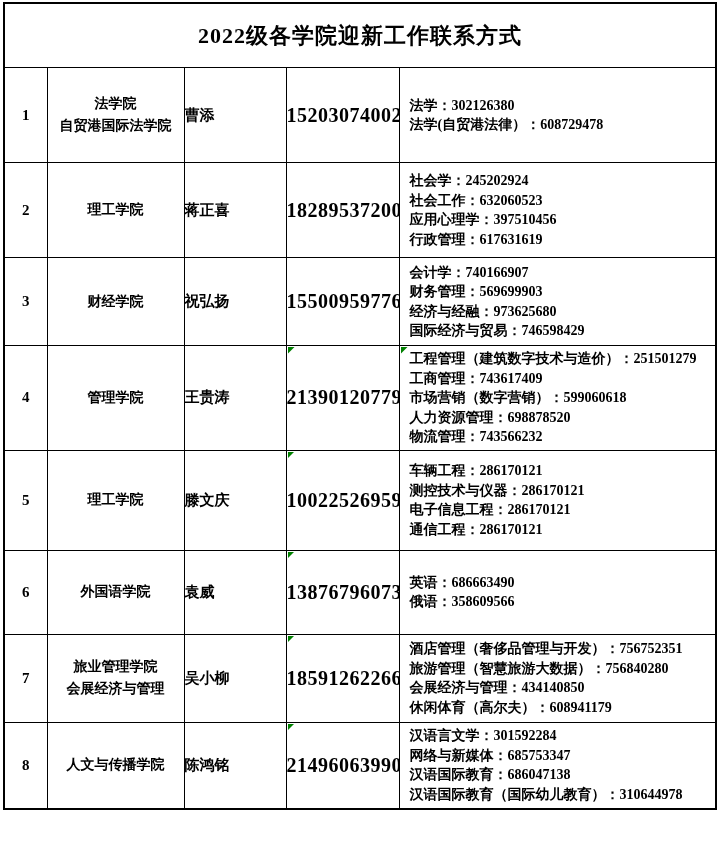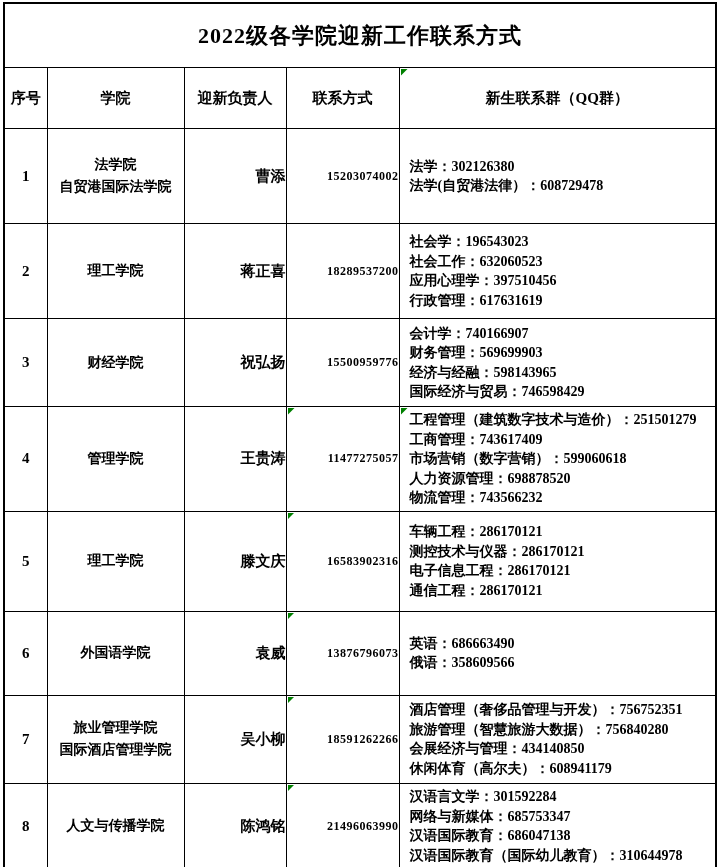--- a/index.html
+++ b/index.html
@@ -6,22 +6,22 @@
   body{font-family:"Liberation Serif","Liberation Sans",serif;color:#000;}
   .sheet{width:718px;height:867px;background:#fff;box-sizing:border-box;position:relative;}
   table{border-collapse:collapse;table-layout:fixed;width:712px;margin:2px 0 0 3px;}
   td,th{border:1px solid #000;padding:0;font-weight:700;color:#000;position:relative;
         vertical-align:middle;background:#fff;overflow:hidden;}
   .outer{border:2px solid #000;}
   .title-cell{height:63px;text-align:center;font-size:22px;letter-spacing:1px;border-bottom:1px solid #000;}
   .head-row th{height:60px;text-align:center;font-size:15px;}
   .c-no{text-align:center;font-size:15px;}
   .c-college{text-align:center;font-size:14px;line-height:22px;}
-  .c-leader{text-align:right;font-size:15px;}
-  .c-phone{text-align:right;font-size:12px;letter-spacing:0.5px;}
+  .c-leader{text-align:left;font-size:15px;}
+  .c-phone{text-align:left;font-size:20px;letter-spacing:0.5px;}
   .c-qq{text-align:left;font-size:14px;padding:3px 2px 3px 10px;}
   .qline{line-height:19.5px;white-space:nowrap;}
   .tri{position:absolute;top:1px;left:1px;width:7px;height:7px;background:#008000;
        clip-path:polygon(0 0,100% 0,0 100%);display:block;}
 </style>
 </head>
 <body>
 
 <div class="sheet">
 <table class="outer">
@@ -31,30 +31,20 @@
         <col style="width:102px">
     <col style="width:113px">
         <col style="width:317px">
   </colgroup>
 
   <tbody>
         <tr>
     <td colspan="5" class="title-cell">2022级各学院迎新工作联系方式</td>
   </tr>
 
-  <tr class="head-row">
-    <th>序号</th>
-    <th>学院</th>
-    <th>迎新负责人</th>
-    <th>联系方式</th>
-    <th>
-      <span class="tri"></span>
-      <span>新生联系群（QQ群）</span>
-    </th>
-  </tr>
 
   <tr style="height:95px">
     <td class="c-no">1</td>
     <td class="c-college">
       <div>法学院</div>
       <div>自贸港国际法学院</div>
     </td>
     <td class="c-leader">曹添</td>
     <td class="c-phone">
       <span>15203074002</span>
@@ -68,73 +58,73 @@
   <tr style="height:95px">
     <td class="c-no">2</td>
     <td class="c-college">
       <div>理工学院</div>
     </td>
     <td class="c-leader">蒋正喜</td>
     <td class="c-phone">
       <span>18289537200</span>
     </td>
     <td class="c-qq">
-      <div class="qline">社会学：196543023</div>
+      <div class="qline">社会学：245202924</div>
       <div class="qline">社会工作：632060523</div>
       <div class="qline">应用心理学：397510456</div>
       <div class="qline">行政管理：617631619</div>
     </td>
   </tr>
 
   <tr style="height:88px">
     <td class="c-no">3</td>
     <td class="c-college">
       <div>财经学院</div>
     </td>
     <td class="c-leader">祝弘扬</td>
     <td class="c-phone">
       <span>15500959776</span>
     </td>
     <td class="c-qq">
       <div class="qline">会计学：740166907</div>
       <div class="qline">财务管理：569699903</div>
-      <div class="qline">经济与经融：598143965</div>
+      <div class="qline">经济与经融：973625680</div>
       <div class="qline">国际经济与贸易：746598429</div>
     </td>
   </tr>
 
   <tr style="height:98px">
     <td class="c-no">4</td>
     <td class="c-college">
       <div>管理学院</div>
     </td>
     <td class="c-leader">王贵涛</td>
     <td class="c-phone">
       <span class="tri"></span>
-      <span>11477275057</span>
+      <span>21390120779</span>
     </td>
     <td class="c-qq">
       <span class="tri"></span>
       <div class="qline">工程管理（建筑数字技术与造价）：251501279</div>
       <div class="qline">工商管理：743617409</div>
       <div class="qline">市场营销（数字营销）：599060618</div>
       <div class="qline">人力资源管理：698878520</div>
       <div class="qline">物流管理：743566232</div>
     </td>
   </tr>
 
   <tr style="height:100px">
     <td class="c-no">5</td>
     <td class="c-college">
       <div>理工学院</div>
     </td>
     <td class="c-leader">滕文庆</td>
     <td class="c-phone">
       <span class="tri"></span>
-      <span>16583902316</span>
+      <span>10022526959</span>
     </td>
     <td class="c-qq">
       <div class="qline">车辆工程：286170121</div>
       <div class="qline">测控技术与仪器：286170121</div>
       <div class="qline">电子信息工程：286170121</div>
       <div class="qline">通信工程：286170121</div>
     </td>
   </tr>
 
   <tr style="height:84px">
@@ -150,21 +140,21 @@
     <td class="c-qq">
       <div class="qline">英语：686663490</div>
       <div class="qline">俄语：358609566</div>
     </td>
   </tr>
 
   <tr style="height:88px">
     <td class="c-no">7</td>
     <td class="c-college">
       <div>旅业管理学院</div>
-      <div>国际酒店管理学院</div>
+      <div>会展经济与管理</div>
     </td>
     <td class="c-leader">吴小柳</td>
     <td class="c-phone">
       <span class="tri"></span>
       <span>18591262266</span>
     </td>
     <td class="c-qq">
       <div class="qline">酒店管理（奢侈品管理与开发）：756752351</div>
       <div class="qline">旅游管理（智慧旅游大数据）：756840280</div>
       <div class="qline">会展经济与管理：434140850</div>

